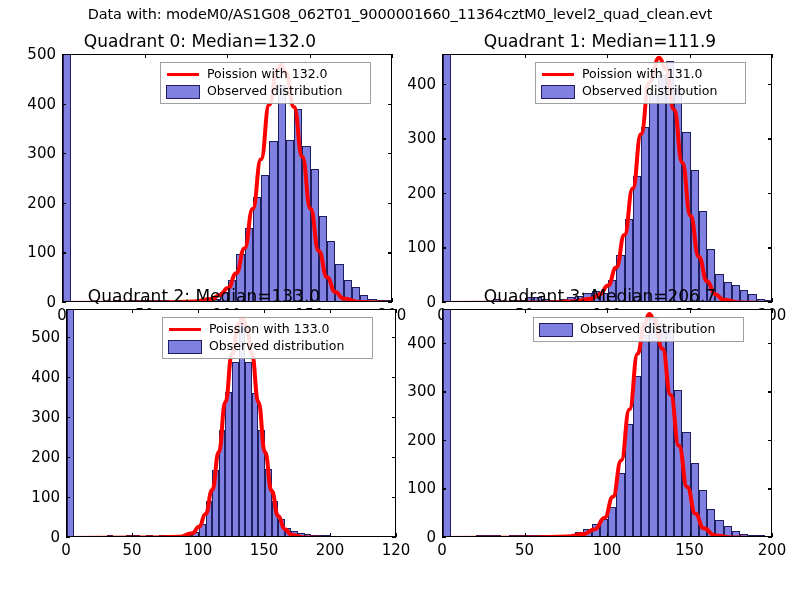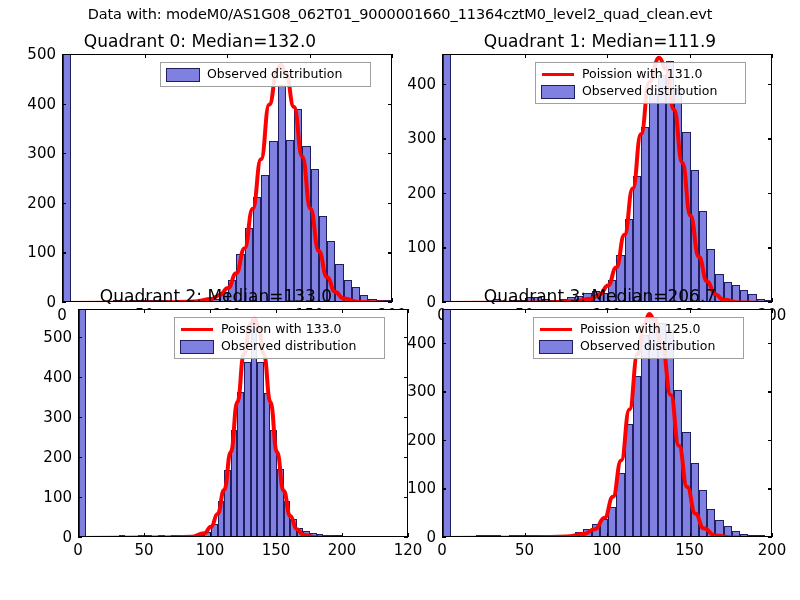--- a/index.html
+++ b/index.html
@@ -214,20 +214,24 @@
         <div class="tick-y" style="left: 388px; top: 123.2px;"></div>
         <div class="ticklabel-y" style="left: 10px; width: 46px; top: 123.2px;">300</div>
         <div class="tick-y" style="left: 62px; top: 73.6px;"></div>
         <div class="tick-y" style="left: 388px; top: 73.6px;"></div>
         <div class="ticklabel-y" style="left: 10px; width: 46px; top: 73.6px;">400</div>
         <div class="tick-y" style="left: 62px; top: 24px;"></div>
         <div class="tick-y" style="left: 388px; top: 24px;"></div>
         <div class="ticklabel-y" style="left: 10px; width: 46px; top: 24px;">500</div>
       </div>
     <div class="legend" style="left:160px; top:32px; width:211px;">
+      <div class="legend-row">
+        <span class="legend-key line"></span>
+        <span class="legend-label">Poission with 132.0</span>
+      </div>
       <div class="legend-row">
         <span class="legend-key patch"></span>
         <span class="legend-label">Observed distribution</span>
       </div>
     </div>
   </div>
 
   <div class="subplot" style="left:400px; top:30px; width:400px; height:280px;">
     <div class="ax-title" style="top:1px;">Quadrant 1: Median=111.9</div>
     <div class="plotbox" style="left:42px; top:24px; width:330px; height:248px;">
@@ -308,21 +312,21 @@
         <span class="legend-key line"></span>
         <span class="legend-label">Poission with 131.0</span>
       </div>
       <div class="legend-row">
         <span class="legend-key patch"></span>
         <span class="legend-label">Observed distribution</span>
       </div>
     </div>
   </div>
 
-  <div class="subplot" style="left:16px; top:285px; width:400px; height:280px;">
+  <div class="subplot" style="left:4px; top:285px; width:400px; height:280px;">
     <div class="ax-title" style="top:1px;">Quadrant 2: Median=133.0</div>
     <div class="plotbox" style="left:62px; top:24px; width:330px; height:228px;">
       <div class="plot-clip" id="clip-2">
           <div class="bar" style="left: 0px; width: 6.6px; height: 228px;"></div>
           <div class="bar" style="left: 39.6px; width: 6.6px; height: 0.4px;"></div>
           <div class="bar" style="left: 59.4px; width: 6.6px; height: 0.4px;"></div>
           <div class="bar" style="left: 66px; width: 6.6px; height: 0.4px;"></div>
           <div class="bar" style="left: 79.2px; width: 6.6px; height: 0.4px;"></div>
           <div class="bar" style="left: 92.4px; width: 6.6px; height: 0.4px;"></div>
           <div class="bar" style="left: 99px; width: 6.6px; height: 0.4px;"></div>
@@ -476,23 +480,19 @@
         <div class="ticklabel-y" style="left: -10px; width: 46px; top: 154.979px;">200</div>
         <div class="tick-y" style="left: 42px; top: 106.468px;"></div>
         <div class="tick-y" style="left: 368px; top: 106.468px;"></div>
         <div class="ticklabel-y" style="left: -10px; width: 46px; top: 106.468px;">300</div>
         <div class="tick-y" style="left: 42px; top: 57.9574px;"></div>
         <div class="tick-y" style="left: 368px; top: 57.9574px;"></div>
         <div class="ticklabel-y" style="left: -10px; width: 46px; top: 57.9574px;">400</div>
       </div>
     <div class="legend" style="left:133px; top:32px; width:211px;">
       <div class="legend-row">
-        <span class="legend-key line"></span>
-        <span class="legend-label">Poission with 125.0</span>
-      </div>
-      <div class="legend-row">
         <span class="legend-key patch"></span>
         <span class="legend-label">Observed distribution</span>
       </div>
     </div>
   </div>
 
 </div>
 
 </body></html>

